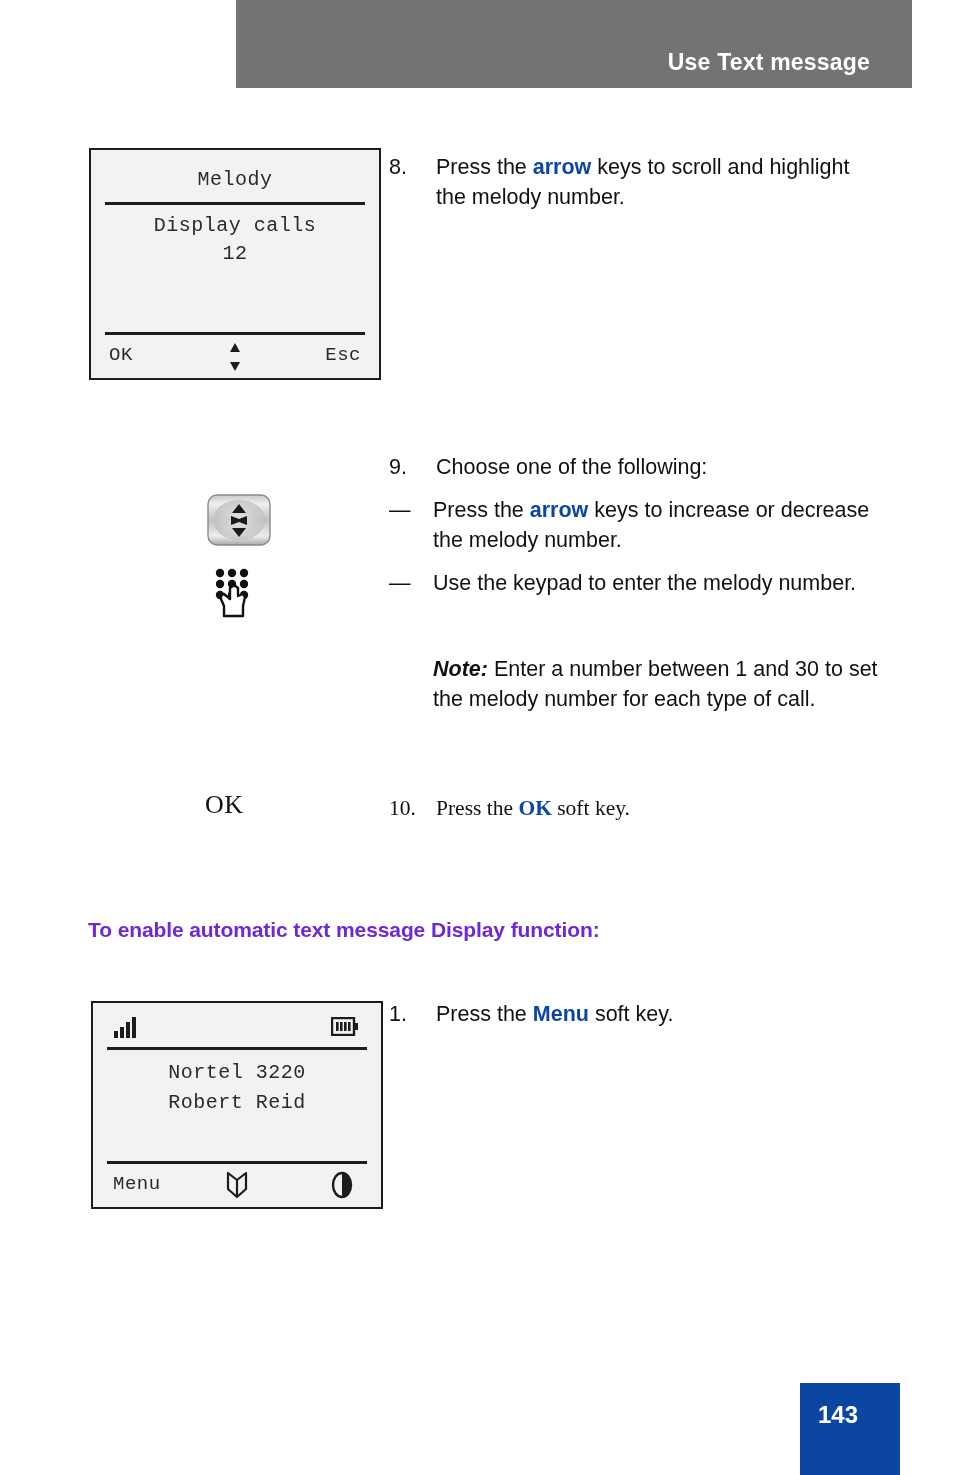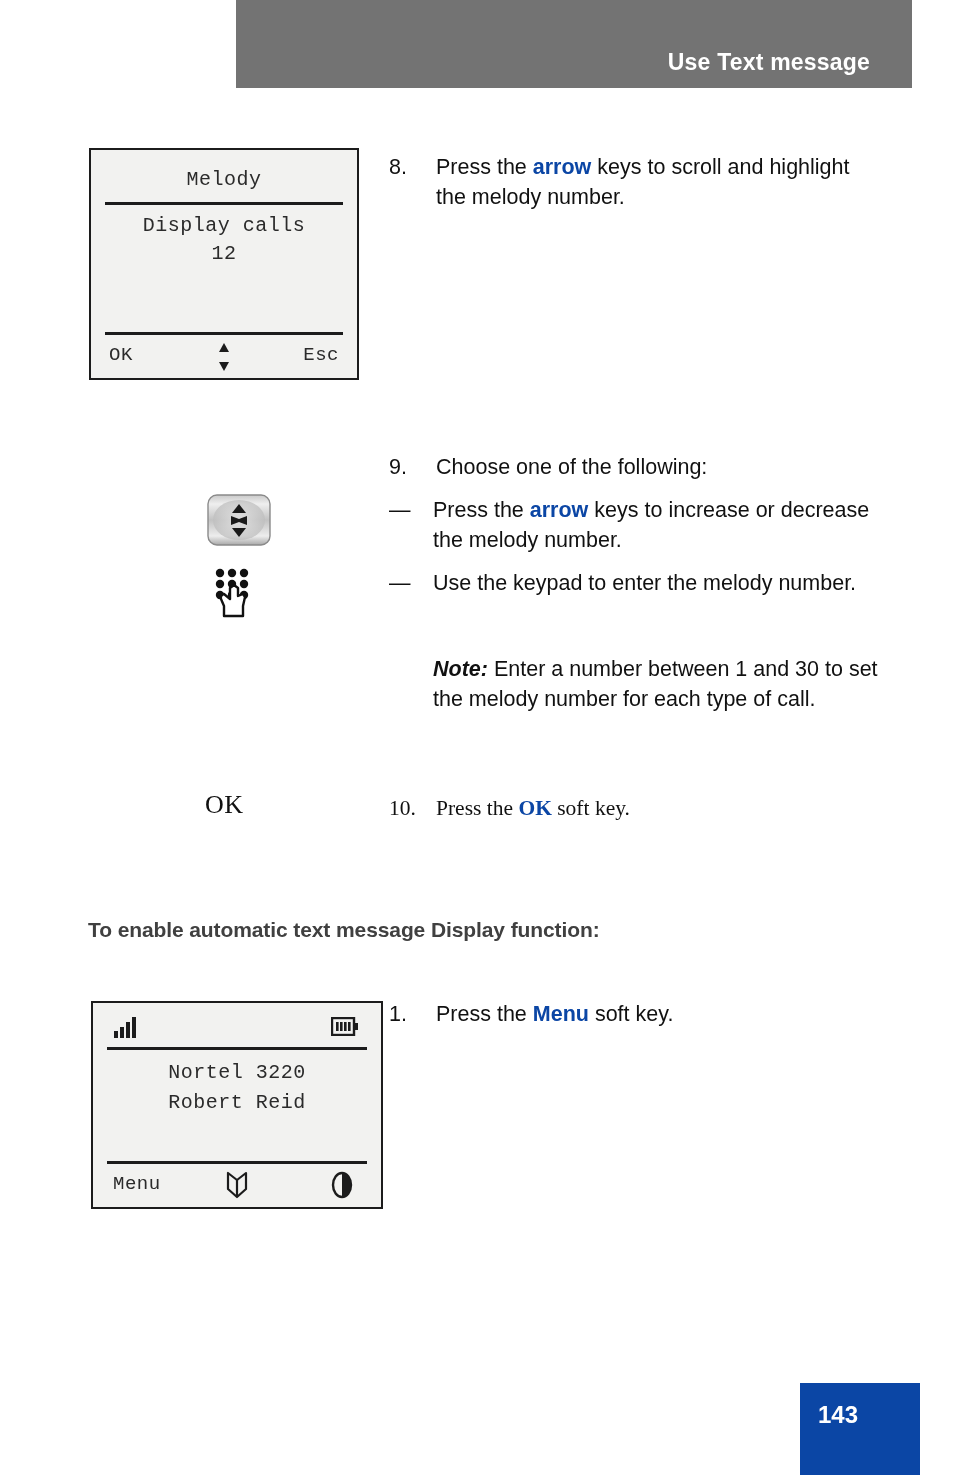--- a/index.html
+++ b/index.html
@@ -69,21 +69,21 @@
   .lcd-soft {
     position: absolute;
     font-size: 19px;
     letter-spacing: 0.5px;
   }
 
   
   #lcd-melody {
     left: 89px;
     top: 148px;
-    width: 270px;
+    width: 292px;
     height: 232px;
   }
   #melody-title { top: 18px; }
   #melody-rule-top { top: 52px; }
   #melody-line1 { top: 64px; }
   #melody-line2 { top: 92px; }
   #melody-rule-bottom { top: 182px; }
   #melody-ok { left: 18px; top: 194px; }
   #melody-esc { right: 18px; top: 194px; }
   #melody-scroll {
@@ -213,31 +213,31 @@
   }
   #step10 { left: 389px; top: 793px; width: 400px; font-family: Liberation Serif, serif; }
   #step1 { left: 389px; top: 999px; width: 400px; }
 
   #section-heading {
     position: absolute;
     left: 88px;
     top: 918px;
     font-size: 21px;
     font-weight: bold;
-    color: #404040;
+    color: #6d28d9;
     letter-spacing: -0.1px;
     white-space: nowrap;
   }
 
   
   #page-footer {
     position: absolute;
     left: 800px;
     top: 1383px;
-    width: 120px;
+    width: 100px;
     height: 92px;
     background: #0b46a5;
   }
   #page-number {
     position: absolute;
     left: 18px;
     top: 18px;
     color: #ffffff;
     font-size: 24px;
     font-weight: bold;

